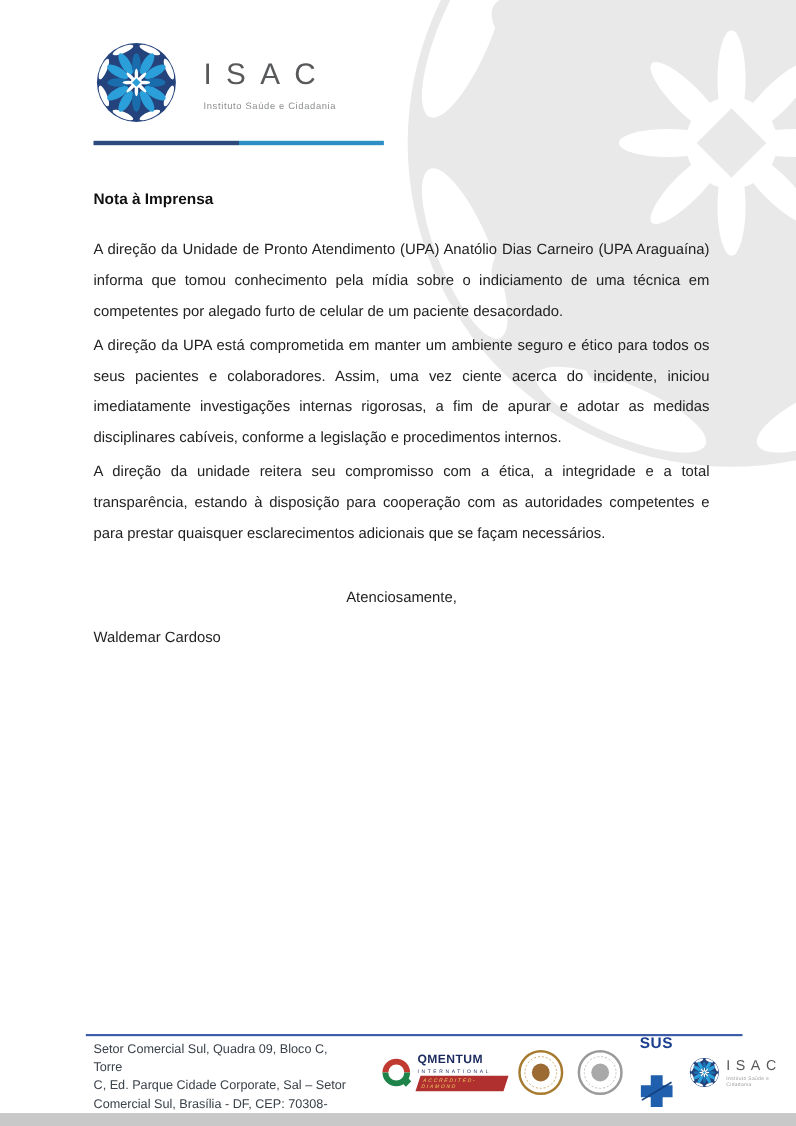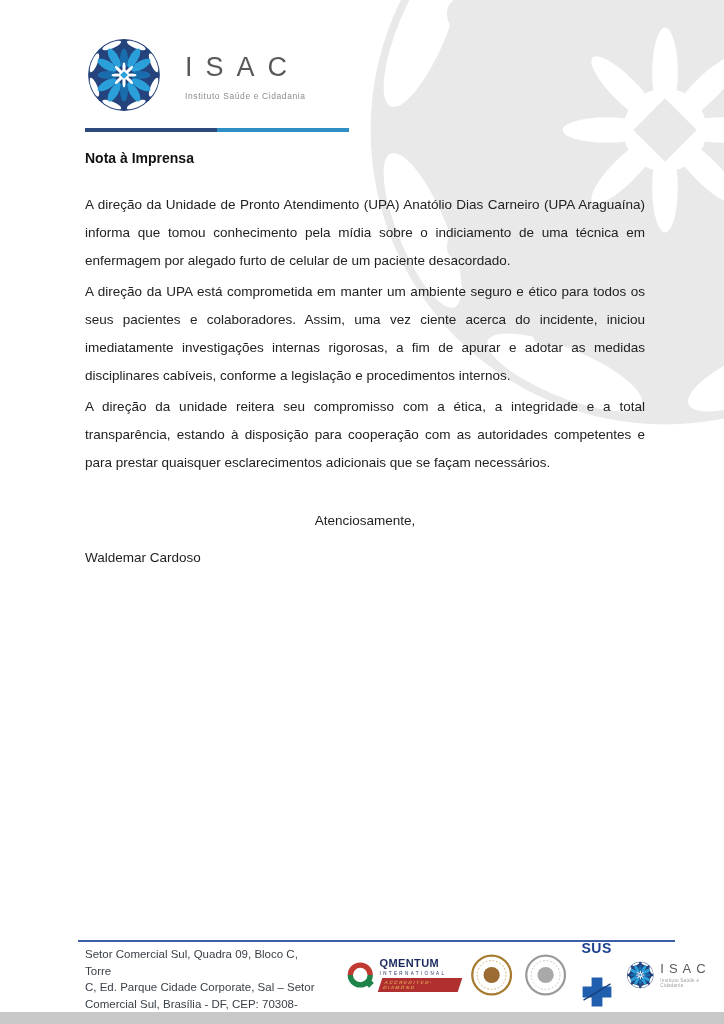--- a/index.html
+++ b/index.html
@@ -22,21 +22,21 @@
   .brand-name {
     font-size:27px; letter-spacing:13px; color:#58595b; font-weight:500; line-height:1;
   }
   .brand-tagline { font-size:8.5px; color:#8a8c8e; letter-spacing:0.6px; margin-top:10px; }
   .header-divider {
     position:absolute; left:85px; top:128px; width:264px; height:4px; z-index:2;
     background:linear-gradient(to right, #2c4a7c 0 50%, #2e8fc5 50% 100%);
   }
   
   .content { position:absolute; left:85px; right:79px; top:150px; z-index:2; color:#1f1f1f; }
-  .doc-title { font-size:14px; font-weight:bold; color:#111; margin-bottom:25px; }
+  .doc-title { font-size:14px; font-weight:bold; color:#111; margin-bottom:25px;margin-top:22px; }
   .para {
     font-size:13.5px; line-height:28px; text-align:justify; margin-bottom:3px; color:#222;
   }
   .closing { font-size:13.5px; line-height:20px; margin-top:34px;text-align:center; }
   .sig-name { font-size:13.5px; line-height:20px; margin-top:17px; }
   .sig-role { font-size:13.5px; line-height:20px; margin-top:15px; }
   
   .footer-line {
     position:absolute; left:78px; top:940px; width:597px; height:2px;
     background:#3d5da8; z-index:2;
@@ -125,21 +125,21 @@
     </svg>
     <div class="brand-block">
       <div class="brand-name">ISAC</div>
       <div class="brand-tagline">Instituto Saúde e Cidadania</div>
     </div>
   </div>
   <div class="header-divider"></div>
 
   <div class="content">
     <div class="doc-title">Nota à Imprensa</div>
-    <p class="para">A direção da Unidade de Pronto Atendimento (UPA) Anatólio Dias Carneiro (UPA Araguaína) informa que tomou conhecimento pela mídia sobre o indiciamento de uma técnica em enfermagem por alegado furto de celular de um paciente desacordado.</p>
+    <p class="para">A direção da Unidade de Pronto Atendimento (UPA) Anatólio Dias Carneiro (UPA Araguaína) informa que tomou conhecimento pela mídia sobre o indiciamento de uma técnica em competentes por alegado furto de celular de um paciente desacordado.</p>
     <p class="para">A direção da UPA está comprometida em manter um ambiente seguro e ético para todos os seus pacientes e colaboradores. Assim, uma vez ciente acerca do incidente, iniciou imediatamente investigações internas rigorosas, a fim de apurar e adotar as medidas disciplinares cabíveis, conforme a legislação e procedimentos internos.</p>
     <p class="para">A direção da unidade reitera seu compromisso com a ética, a integridade e a total transparência, estando à disposição para cooperação com as autoridades competentes e para prestar quaisquer esclarecimentos adicionais que se façam necessários.</p>
     <div class="closing">Atenciosamente,</div>
     <div class="sig-name">Waldemar Cardoso</div>
   </div>
 
   <div class="footer-line"></div>
 
   <div class="footer-address">
     <div>Setor Comercial Sul, Quadra 09, Bloco C, Torre</div>

